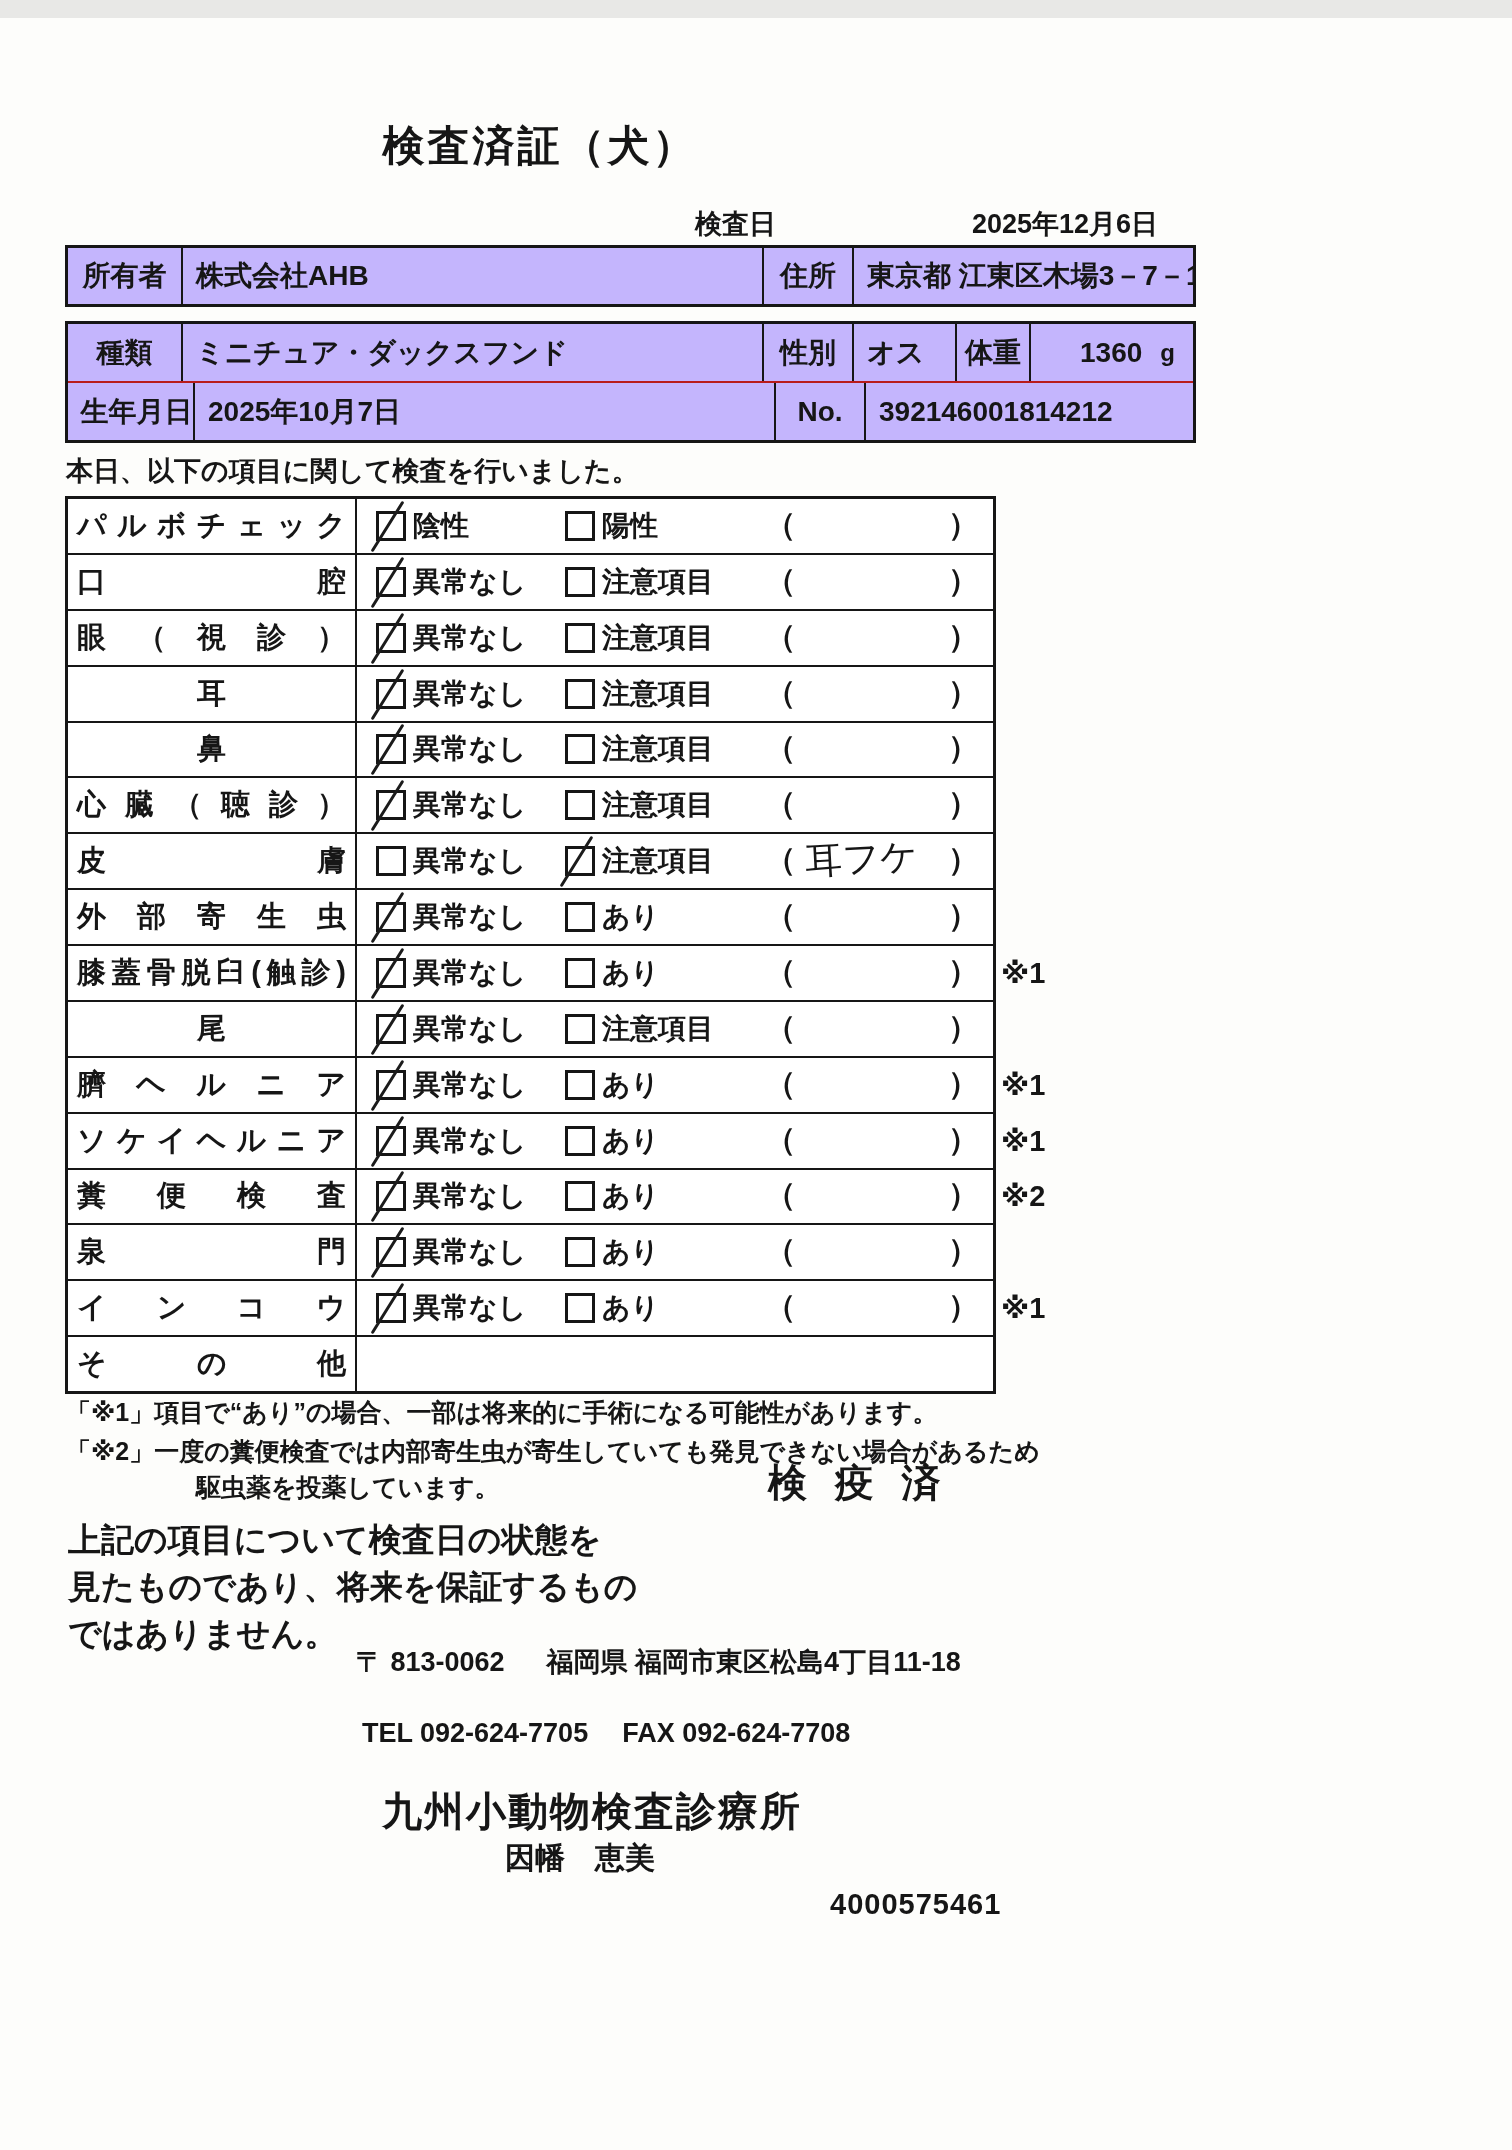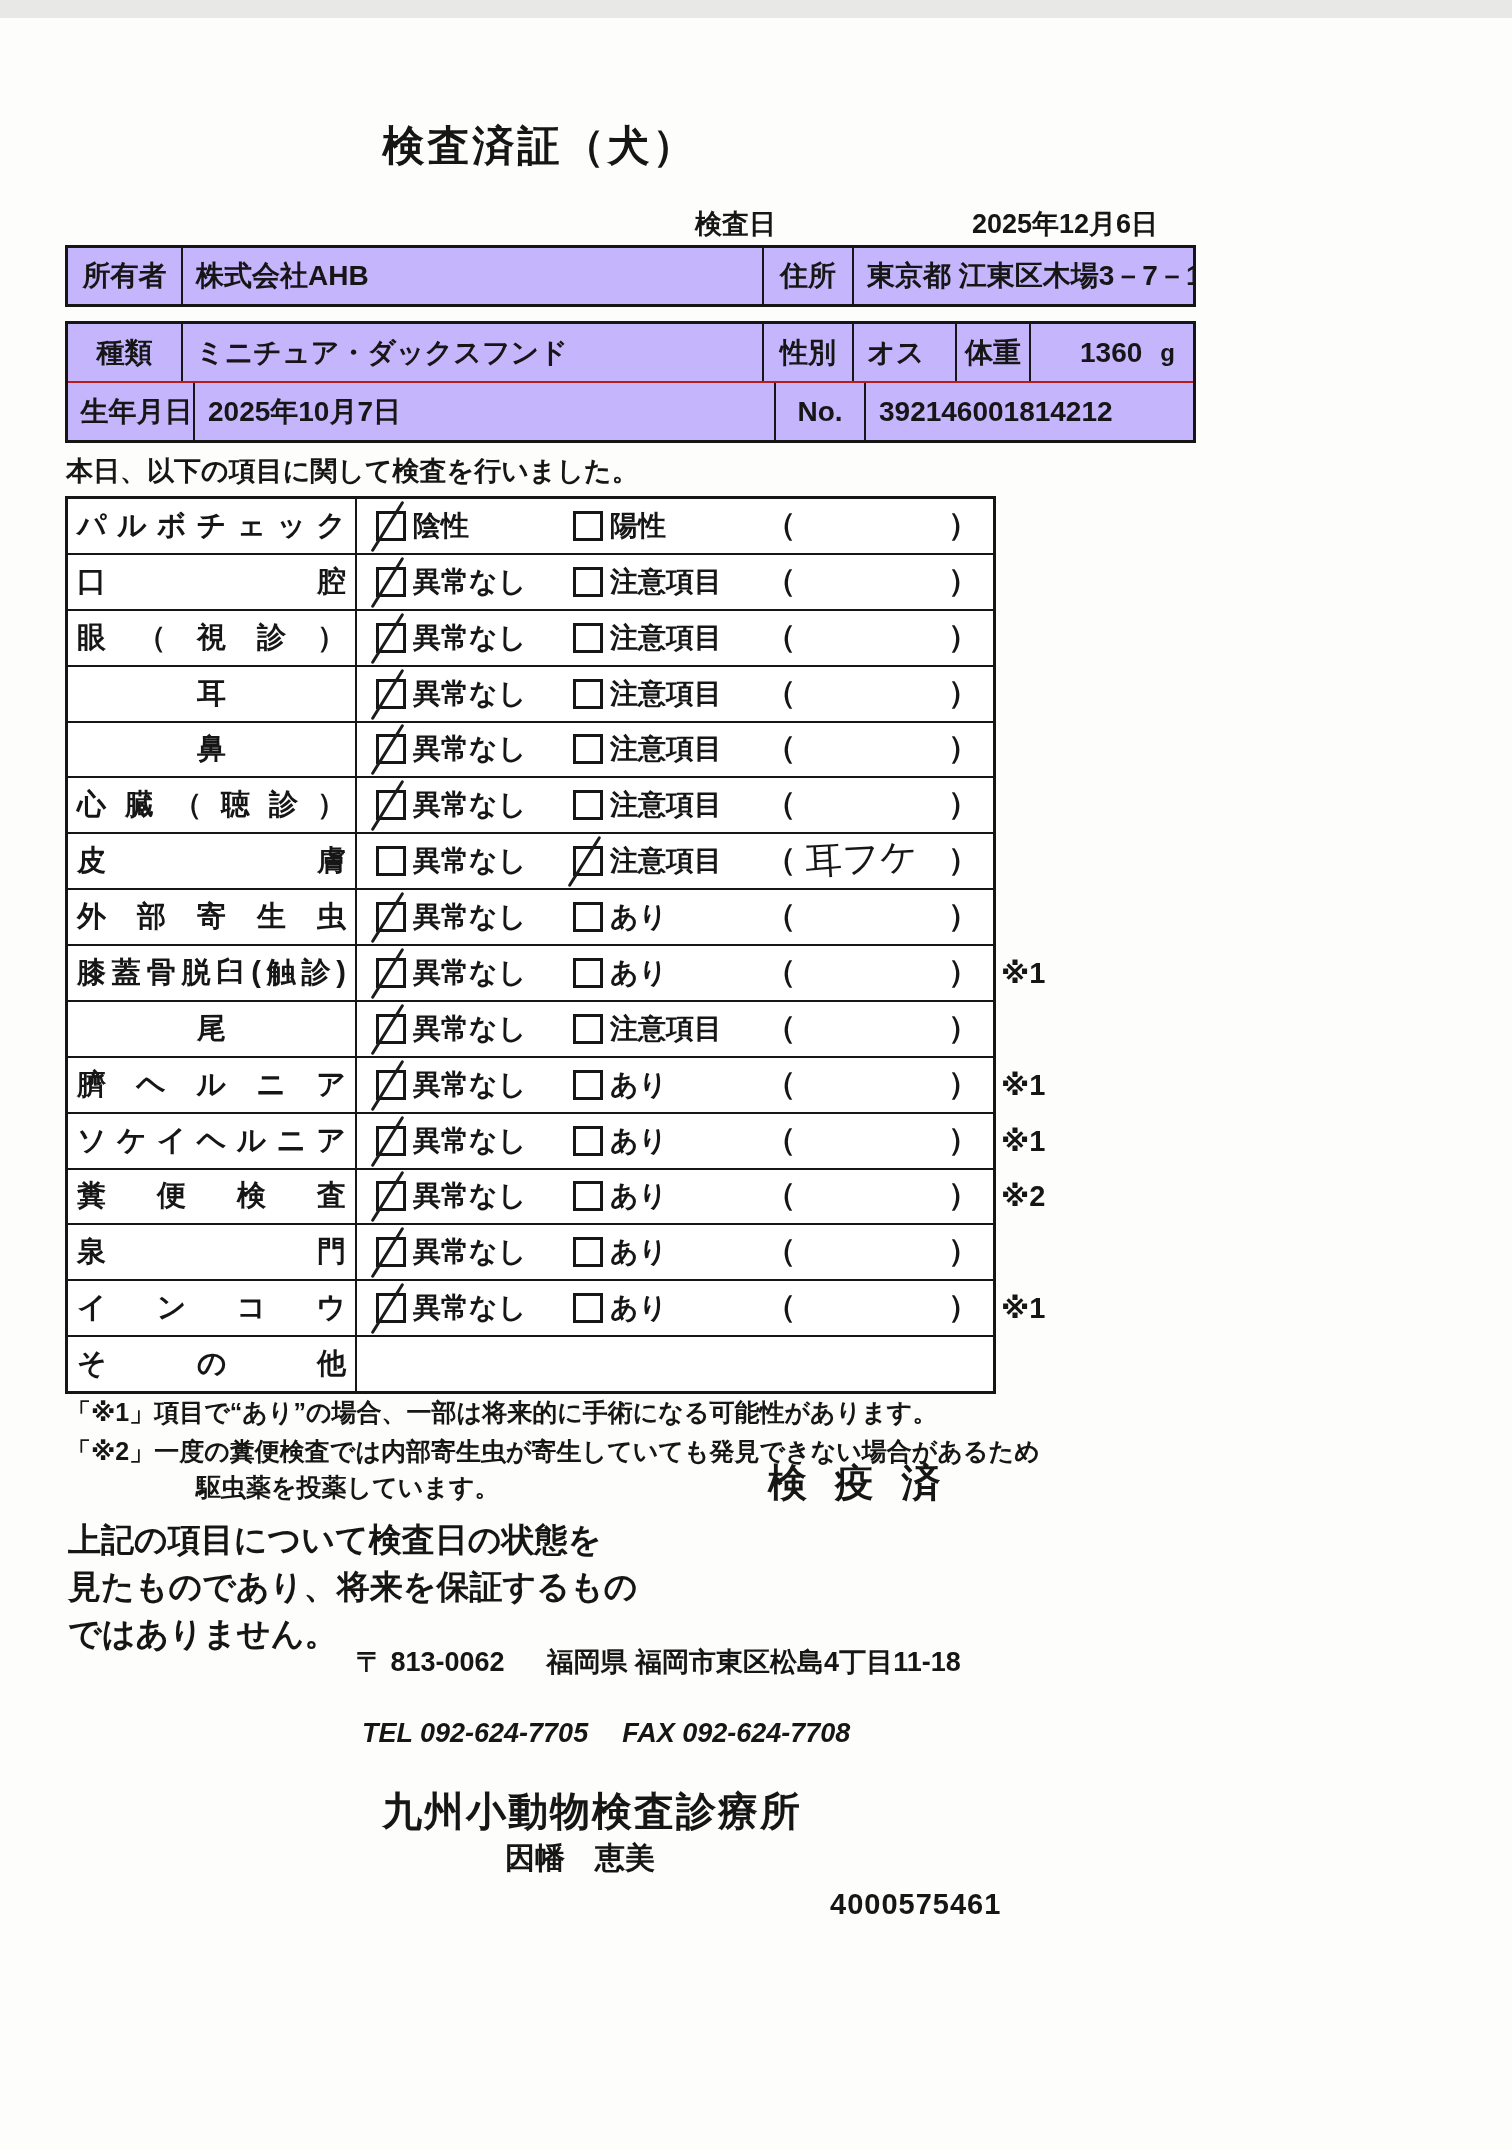--- a/index.html
+++ b/index.html
@@ -41,21 +41,21 @@
   .mtable { top:478px; left:65px; width:925px; height:892px; border:3px solid #161616; background:#fff;
             display:flex; flex-direction:column; overflow:visible; }
   .mrow { position:relative; flex:1; display:flex; overflow:visible; }
   .mrow + .mrow { border-top:2px solid #161616; }
   .mname { width:269px; flex:none; border-right:2px solid #161616; padding:0 9px;
            font-size:29px; display:flex; align-items:center; white-space:nowrap; overflow:hidden; }
   .mname span { width:100%; text-align:justify; text-align-last:justify; }
   .mname.single span { text-align:center; text-align-last:center; }
   .mval { position:relative; flex:1; overflow:visible; }
   .opt { position:absolute; top:0; height:100%; display:flex; align-items:center; gap:7px; }
-  .opt1 { left:19px; } .opt2 { left:216px;justify-content:space-between; }
+  .opt1 { left:19px; } .opt2 { left:208px;justify-content:space-between; }
   .optlab { font-size:28px; white-space:nowrap; }
   .cb { position:relative; width:24px; height:24px; border:3px solid #161616; flex:none; }
   .cb.checked::after { content:''; position:absolute; left:7px; top:-17px; width:3px; height:59px;
                        background:#1b1b1b; transform:rotate(32deg); border-radius:2px; }
   .paren-open  { position:absolute; left:408px; top:50%; transform:translateY(-52%); font-size:31px; }
   .paren-close { position:absolute; right:14px; top:50%; transform:translateY(-52%); font-size:31px; }
   .entry { position:absolute; left:448px; top:46%; transform:translateY(-50%) rotate(-3deg);
            font-size:37px; font-weight:500; white-space:nowrap; }
   .mnote { position:absolute; left:933px; top:0; height:100%; width:70px;
            display:flex; align-items:center; font-size:29px; font-weight:700; white-space:nowrap; }
@@ -67,21 +67,21 @@
 
   
   .disclaimer { top:1498px; left:68px; font-size:33px; font-weight:700; line-height:47px; }
 
   
   .stamp { top:1438px; left:768px; font-size:39px; font-weight:600; letter-spacing:9px;
            font-family:"Liberation Serif","DejaVu Serif",serif; }
 
   
   .postal-line { top:1626px; left:356px; font-size:27px; display:flex; gap:42px; white-space:nowrap;align-items:flex-end; }
-  .tel-line { top:1700px; left:362px; font-size:27px; display:flex; gap:34px; white-space:nowrap;font-style:italic; }
+  .tel-line { top:1700px; left:362px; font-size:27px; display:flex; gap:34px; white-space:nowrap; }
   .clinic-name { top:1766px; left:382px; font-size:40px; font-weight:700; letter-spacing:2px; }
   .vet-name { top:1820px; left:505px; font-size:30px; }
   .serial { top:1870px; left:830px; font-size:29px; letter-spacing:1px; }
 
   .bottom-bar { left:0; bottom:0; width:1512px; height:8px; background:#0b0b0b; }
 </style>
 </head>
 <body>
 
 <div class="page">

